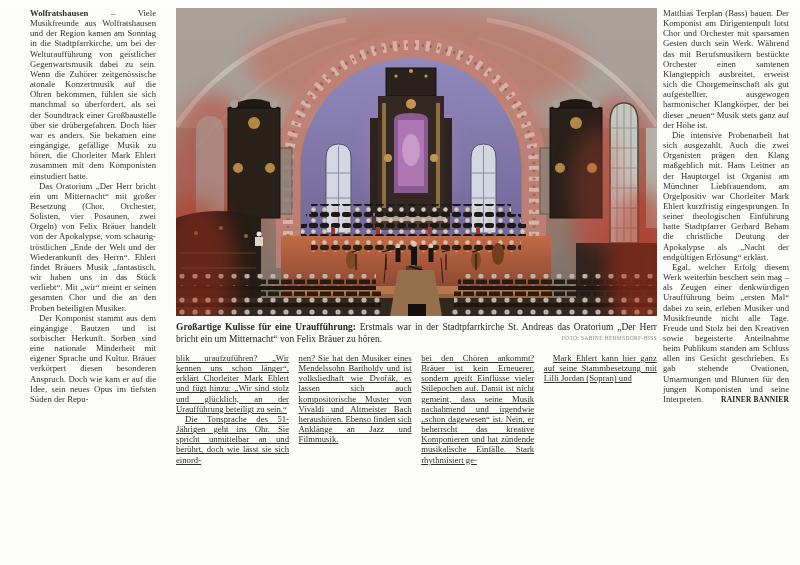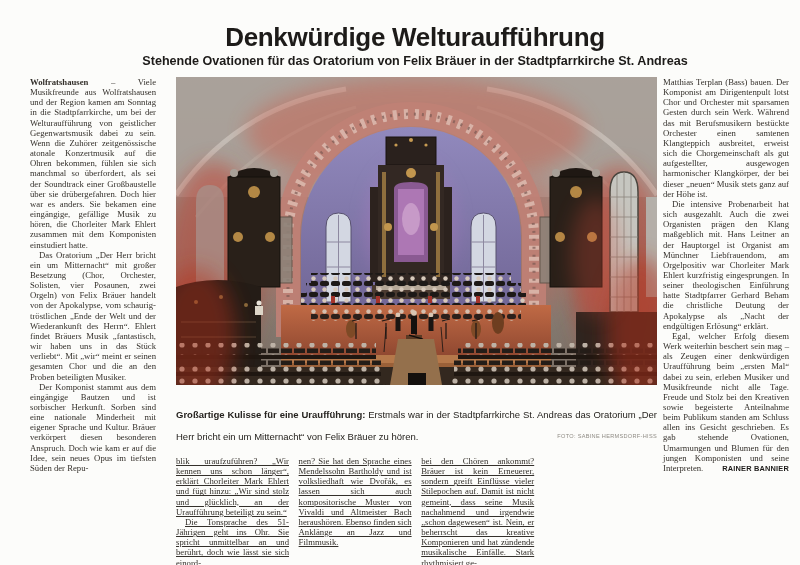--- a/index.html
+++ b/index.html
@@ -17,42 +17,38 @@
   .center { width:481px; margin-right:6px; }
   .colR { width:126px; }
 
   .bodytext p { font-size:8.7px; line-height:10.15px; text-align:justify;
                 hyphens:auto; -webkit-hyphens:auto; color:#34302b; }
   p.ind { text-indent:9px; }
   .dateline { font-weight:bold; }
 
   figure { width:481px; }
   figure svg { display:block; }
-  figcaption { position:relative; margin-top:19px; width:481px;
-               font-family:Liberation Sans, sans-serif; font-size:9.5px;
-               line-height:22px; color:#26231f; text-align:justify; }
+  figcaption { position:relative; margin-top:5px; width:481px;
+               font-family:Liberation Serif, serif; font-size:9.5px;
+               line-height:12px; color:#26231f; text-align:justify; }
   .cap-lead { font-weight:bold; }
   .credit { position:absolute; right:0; bottom:1px; font-size:5.6px;
             letter-spacing:.3px; color:#8f8b84; font-weight:normal; }
 
   .bottom { display:flex; gap:9.6px; margin-top:8px;text-decoration:underline; }
   .bottom .bcol { width:113px; }
 
-  .author { float:right; font-family:Liberation Sans, sans-serif;
+  .author { float:right; font-family:Liberation Serif, serif;
             font-size:7.4px; font-weight:bold; letter-spacing:.2px; padding-top:1px; color:#1d1b19; }
 </style>
 </head>
 <body>
 
 <div class="page">
 
-  <header>
-    <h1>Denkwürdige Welturaufführung</h1>
-    <h2>Stehende Ovationen für das Oratorium von Felix Bräuer in der Stadtpfarrkirche St. Andreas</h2>
-  </header>
 
   <div class="content">
 
     <div class="colL bodytext">
       <p><b class="dateline">Wolfratshausen</b><span> – Viele Musikfreunde aus Wolfratshausen und der Region kamen am Sonntag in die Stadtpfarrkirche, um bei der Welturaufführung von geistlicher Gegenwartsmusik dabei zu sein. Wenn die Zuhörer zeitgenössische atonale Konzertmusik auf die Ohren bekommen, fühlen sie sich manchmal so überfordert, als sei der Soundtrack einer Großbaustelle über sie drübergefahren. Doch hier war es anders. Sie bekamen eine eingängige, gefällige Musik zu hören, die Chorleiter Mark Ehlert zusammen mit dem Komponisten einstudiert hatte.</span></p>
       <p class="ind">Das Oratorium „Der Herr bricht ein um Mitternacht“ mit großer Besetzung (Chor, Orchester, Solisten, vier Posaunen, zwei Orgeln) von Felix Bräuer handelt von der Apokalypse, vom schaurig-tröstlichen „Ende der Welt und der Wiederankunft des Herrn“. Ehlert findet Bräuers Musik „fantastisch, wir haben uns in das Stück verliebt“. Mit „wir“ meint er seinen gesamten Chor und die an den Proben beteiligten Musiker.</p>
       <p class="ind">Der Komponist stammt aus dem eingängige Bautzen und ist sorbischer Herkunft. Sorben sind eine nationale Minderheit mit eigener Sprache und Kultur. Bräuer verkörpert diesen besonderen Anspruch. Doch wie kam er auf die Idee, sein neues Opus im tiefsten Süden der Repu-</p>
     </div>
 
     <div class="center">
@@ -214,26 +210,27 @@
           <span class="credit">FOTO: SABINE HERMSDORF-HISS</span>
         </figcaption>
       </figure>
 
       <div class="bottom bodytext">
         <div class="bcol">
           <p>blik uraufzuführen? „Wir kennen uns schon länger“, erklärt Chorleiter Mark Ehlert und fügt hinzu: „Wir sind stolz und glücklich, an der Uraufführung beteiligt zu sein.“</p>
           <p class="ind">Die Tonsprache des 51-Jährigen geht ins Ohr. Sie spricht unmittelbar an und berührt, doch wie lässt sie sich einord-</p>
         </div>
         <div class="bcol">
-          <p>nen? Sie hat den Sprache eines Mendelssohn Bartholdy und ist volksliedhaft wie Dvořák, es lassen sich auch kompositorische Muster von Vivaldi und Altmeister Bach heraushören. Ebenso finden sich Anklänge an Jazz und Filmmusik.</p>
+          <p>nen? Sie hat den Musiker eines Mendelssohn Bartholdy und ist volksliedhaft wie Dvořák, es lassen sich auch kompositorische Muster von Vivaldi und Altmeister Bach heraushören. Ebenso finden sich Anklänge an Jazz und Filmmusik.</p>
         </div>
         <div class="bcol">
           <p>bei den Chören ankommt? Bräuer ist kein Erneuerer, sondern greift Einflüsse vieler Stilepochen auf. Damit ist nicht gemeint, dass seine Musik nachahmend und irgendwie „schon dagewesen“ ist. Nein, er beherrscht das kreative Komponieren und hat zündende musikalische Einfälle. Stark rhythmisiert ge-</p>
         </div>
         <div class="bcol">
+          <p class="ind">Mark Ehlert kann hier ganz auf seine Stammbesetzung mit Lilli Jordan (Sopran) und</p>
         </div>
       </div>
     </div>
 
     <div class="colR bodytext">
       <p>Matthias Terplan (Bass) bauen. Der Komponist am Dirigentenpult lotst Chor und Orchester mit sparsamen Gesten durch sein Werk. Während das mit Berufsmusikern bestückte Orchester einen samtenen Klangteppich ausbreitet, erweist sich die Chorgemeinschaft als gut aufgestellter, ausgewogen harmonischer Klangkörper, der bei dieser „neuen“ Musik stets ganz auf der Höhe ist.</p>
       <p class="ind">Die intensive Probenarbeit hat sich ausgezahlt. Auch die zwei Organisten prägen den Klang maßgeblich mit. Hans Leitner an der Hauptorgel ist Organist am Münchner Liebfrauendom, am Orgelpositiv war Chorleiter Mark Ehlert kurzfristig eingesprungen. In seiner theologischen Einführung hatte Stadtpfarrer Gerhard Beham die christliche Deutung der Apokalypse als „Nacht der endgültigen Erlösung“ erklärt.</p>
       <p class="ind"><span>Egal, welcher Erfolg diesem Werk weiterhin beschert sein mag – als Zeugen einer denkwürdigen Uraufführung beim „ersten Mal“ dabei zu sein, erleben Musiker und Musikfreunde nicht alle Tage. Freude und Stolz bei den Kreativen sowie begeisterte Anteilnahme beim Publikum standen am Schluss allen ins Gesicht geschrieben. Es gab stehende Ovationen, Umarmungen und Blumen für den jungen Komponisten und seine Interpreten.</span> <b class="author">RAINER BANNIER</b></p>
     </div>
   </div>

